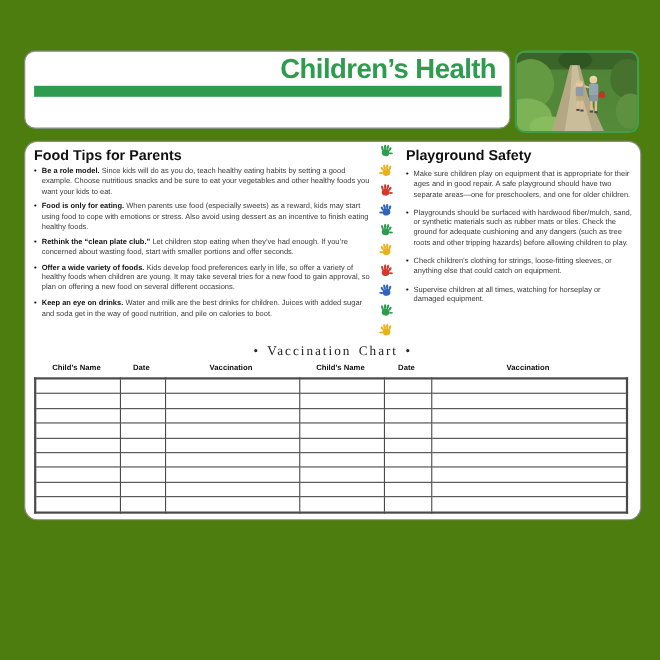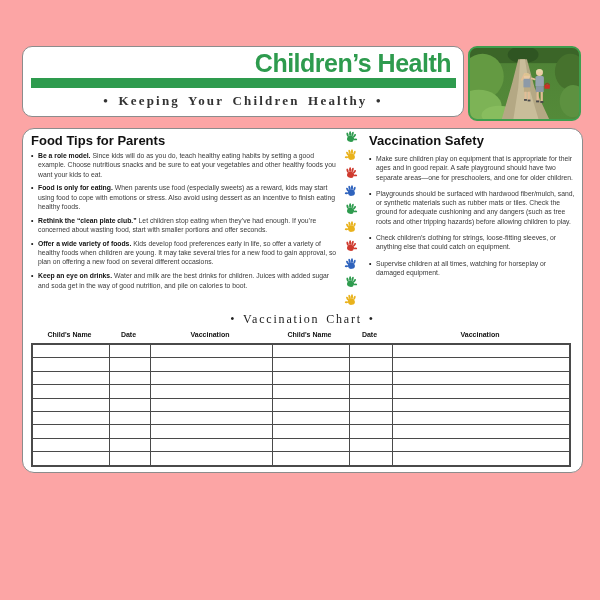--- a/index.html
+++ b/index.html
@@ -1,17 +1,17 @@
 <!DOCTYPE html>
 <html><head>
 <meta charset="utf-8">
 <style>
   html,body{margin:0;padding:0;}
   body{width:600px;height:600px;background:#ffffff;font-family:"Liberation Sans",sans-serif;position:relative;overflow:hidden;}
-  .page{position:absolute;inset:0;background:#fca5a5;}
+  .page{position:absolute;inset:0;background:#4d7c0f;}
 
   
   .header-box{position:absolute;left:22px;top:46px;width:442px;height:71px;border:1.5px solid #8c8c8c;border-radius:10px;background:#fff;box-sizing:border-box;}
   .brand-title{position:absolute;right:12px;top:2px;font-size:25px;font-weight:bold;color:#2e9b4e;letter-spacing:-0.5px;white-space:nowrap;}
   .green-bar{position:absolute;left:8px;right:7px;top:31px;height:10px;background:#2e9b4e;}
   .tagline{position:absolute;left:0;right:0;top:46px;text-align:center;font-family:"Liberation Serif",serif;font-weight:bold;font-size:13px;letter-spacing:2.2px;word-spacing:3px;color:#333;white-space:nowrap;}
 
   
   .photo-box{position:absolute;left:468px;top:46px;width:113px;height:75px;border-radius:9px;overflow:hidden;border:2px solid #3f9e4e;box-sizing:border-box;background:#4d8034;}
   .photo-box svg{display:block;}
@@ -46,21 +46,20 @@
   .vax-table td{border:1px solid #4a4a4a;height:12.4px;padding:0;}
 </style>
 </head>
 <body>
 
 <div class="page">
 
   <div class="header-box">
     <div class="brand-title" style="color: rgb(46, 155, 78);">Children’s Health</div>
     <div class="green-bar" style="background: rgb(46, 155, 78);"></div>
-    <div class="tagline">• Keeping Your Children Healthy •</div>
   </div>
 
   <div class="photo-box">
     <svg viewBox="0 0 113 75" width="109" height="71" preserveAspectRatio="none">
       <defs>
         <linearGradient id="pg" x1="0" y1="0" x2="0" y2="1">
           <stop offset="0" stop-color="#4f8236"></stop>
             <stop offset="1" stop-color="#548a39"></stop>
         </linearGradient>
       </defs>
@@ -231,21 +230,21 @@
               <ellipse cx="6.2" cy="4.8" rx="1.3" ry="2.9" transform="rotate(-10 6.2 4.8)"></ellipse>
               <ellipse cx="9.2" cy="4.6" rx="1.3" ry="2.9" transform="rotate(6 9.2 4.6)"></ellipse>
               <ellipse cx="12" cy="6.2" rx="1.25" ry="2.6" transform="rotate(24 12 6.2)"></ellipse>
               <ellipse cx="14" cy="10.4" rx="1.1" ry="2.3" transform="rotate(78 14 10.4)"></ellipse>
             </g>
           </svg>
         </div>
       </div>
 
     <div class="safety-col">
-      <div class="section-title">Vaccination Safety</div>
+      <div class="section-title">Playground Safety</div>
       <div id="safety-list">
           <div class="bullet">Make sure children play on equipment that is appropriate for their ages and in good repair. A safe playground should have two separate areas—one for preschoolers, and one for older children.</div>
           <div class="bullet">Playgrounds should be surfaced with hardwood fiber/mulch, sand, or synthetic materials such as rubber mats or tiles. Check the ground for adequate cushioning and any dangers (such as tree roots and other tripping hazards) before allowing children to play.</div>
           <div class="bullet">Check children’s clothing for strings, loose-fitting sleeves, or anything else that could catch on equipment.</div>
           <div class="bullet">Supervise children at all times, watching for horseplay or damaged equipment.</div>
         </div>
     </div>
 
     <div class="vax-title">• Vaccination Chart •</div>
     <div class="vax-headers" id="vax-headers">

